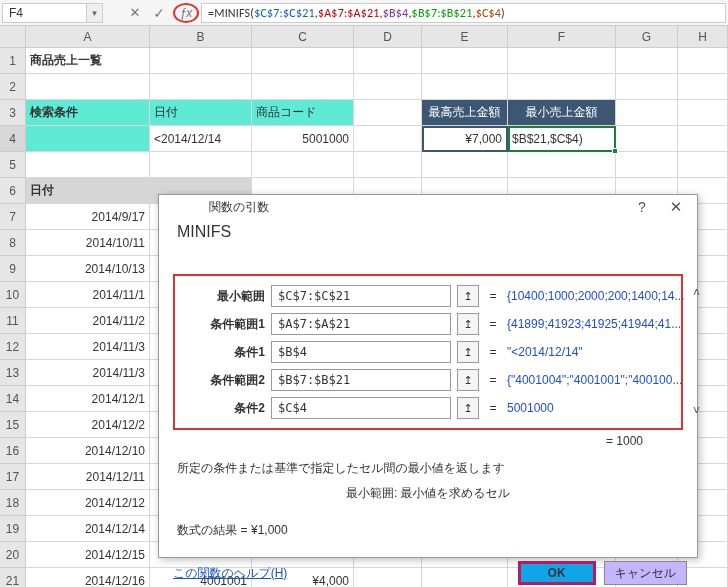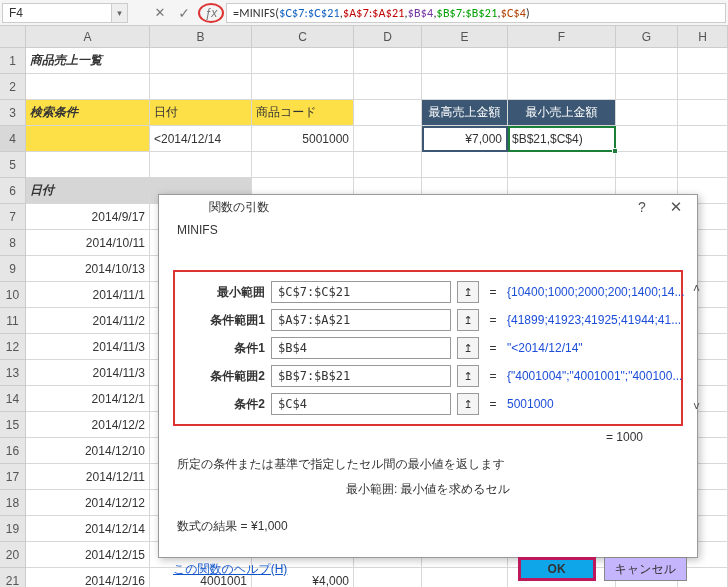--- a/index.html
+++ b/index.html
@@ -17,21 +17,21 @@
   
   .fbar {
     display: flex;
     align-items: center;
     height: 26px;
     border-bottom: 1px solid #ccc;
     background: #f5f5f5;
     padding: 0 2px;
   }
   .namebox {
-    width: 110px;
+    width: 85px;
     height: 20px;
     background: #fff;
     border: 1px solid #ccc;
     padding: 1px 6px;
     display: flex;
     align-items: center;
   }
   .namebox-dd {
     width: 16px; height: 20px;
     background: #eee;
@@ -82,26 +82,26 @@
   .corner { position: absolute; left:0; top:26px; width:26px; height:22px; background:#e6e6e6; border-right:1px solid #ccc; border-bottom:1px solid #ccc; }
   .grid-wrap { position: absolute; left: 0; top: 26px; width: 728px; }
   .colhdrs { display: flex; margin-left: 26px; }
   .colhdr { height: 22px; background: #e6e6e6; border-right: 1px solid #ccc; border-bottom: 1px solid #ccc; display:flex; align-items:center; justify-content:center; color:#555;}
   .rows { }
   .row { display: flex; height: 26px; }
   .rowhdr { width: 26px; background:#e6e6e6; border-right:1px solid #ccc; border-bottom:1px solid #ccc; display:flex; align-items:center; justify-content:center; color:#555;}
   .rowhdr.sel { background:#d8d8d8; }
   .cell { border-right:1px solid #d8d8d8; border-bottom:1px solid #d8d8d8; padding:0 4px; display:flex; align-items:center; }
   .cell.r { justify-content:flex-end; }
-  .cell.b { font-weight:bold;font-style:italic; }
+  .cell.b { font-weight:bold; }
 
   .wA{width:124px;} .wB{width:102px;} .wC{width:102px;} .wD{width:68px;} .wE{width:86px;} .wF{width:108px;} .wG{width:62px;} .wH{width:50px;}
 
   .hdr-dark { background:#3b5773; color:#fff; justify-content:center; }
-  .hdr-tan { background:#fde047;text-align:center; }
+  .hdr-tan { background:#5eead4;text-align:center; }
   .cell.grey { background:#d6d6d6; }
   .bord-dark { border:2px solid #3b5773; }
 
   .active-cell { position:absolute; border:2px solid #1a7f37; pointer-events:none; }
   .active-handle { position:absolute; width:6px; height:6px; background:#1a7f37; border:1px solid #fff; }
 
   
   .dialog {
     position:absolute;
     left:158px; top:194px;
@@ -110,21 +110,21 @@
     border:1px solid #999;
     box-shadow:2px 2px 8px rgba(0,0,0,.25);
     display:flex; flex-direction:column;
   }
   .dlg-title { display:flex; align-items:center; height:30px; padding:0 4px 0 10px; }
   .dlg-title .t { flex:1;padding-left:40px; }
   .dlg-close, .dlg-help { width:34px; height:24px; display:flex; align-items:center; justify-content:center; color:#555; font-size:14px; }
   .dlg-close { font-size:15px; }
 
   .dlg-body { padding: 0 14px 10px 14px; flex:1; display:flex; flex-direction:column; }
-  .func-name { font-size:12px; padding:4px 0 6px 4px; }
+  .func-name { font-size:16px; padding:4px 0 6px 4px; }
   .args-box {
     border:2px solid #d33;
     padding:6px 6px 6px 6px;
     margin-top:27px;
   }
   .arg-row {
     display:flex;
     align-items:center;
     gap:6px;
     height:28px;

